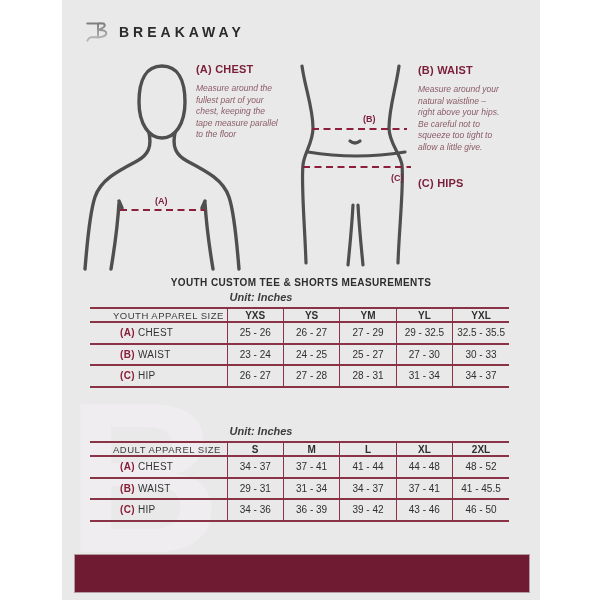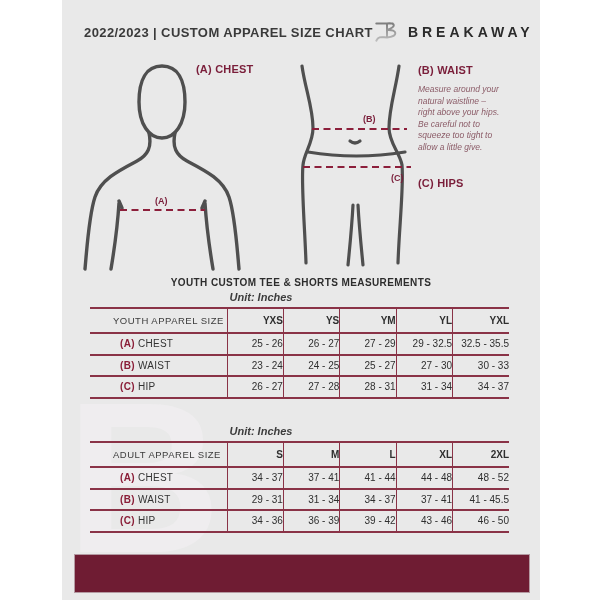--- a/index.html
+++ b/index.html
@@ -31,44 +31,43 @@
   .guide-body{font-size:8.5px;font-style:italic;color:var(--body-text);line-height:11.5px;white-space:pre-line;}
 
   
   .section-title{position:absolute;left:0;width:478px;text-align:center;font-size:10px;font-weight:bold;letter-spacing:.4px;color:#2d2d2d;}
   .section-unit{position:absolute;left:0;width:398px;text-align:center;font-size:11px;font-style:italic;font-weight:600;color:#3c3c3c;}
 
   
   table.size-table{position:absolute;left:28px;width:419px;border-collapse:collapse;table-layout:fixed;z-index:2;}
   table.size-table th,table.size-table td{
     border-left:1.5px solid var(--line);
-    text-align:right;padding:0;height:21.5px;
+    text-align:center;padding:0;height:21.5px;
     font-size:10px;color:var(--ink);background:transparent;
   }
   table.size-table th.label-col,table.size-table td.label-col{border-left:none;text-align:left;}
-  table.size-table thead th{height:25px;font-weight:bold;}
+  table.size-table thead th{height:14px;font-weight:bold;}
   table.size-table thead th.label-col{font-weight:normal;font-size:9.5px;letter-spacing:.5px;padding-left:23px;color:#3b3b3b;}
   table.size-table td.label-col{padding-left:30px;font-size:10px;letter-spacing:.3px;color:#333;}
   table.size-table tr{border-top:2px solid var(--line);}
   table.size-table tbody tr:last-child{border-bottom:2px solid var(--line);}
   table.size-table .key{color:#8a1e38;font-weight:bold;}
   th.label-col{width:137px;}
 
   
   .watermark{position:absolute;left:4px;top:398px;font-size:215px;line-height:160px;font-weight:bold;color:#efedef;z-index:1;user-select:none;}
   .footer-band{position:absolute;left:12px;top:554px;width:456px;height:39px;background:var(--maroon);border:1px solid #b49aa2;z-index:2;}
 </style>
 </head>
 <body>
 
 <div class="page">
   <div class="panel">
 
     <div class="header-row">
-      <div class="doc-title">2022/2023  |  CUSTOM APPAREL SIZE CHART</div>
       <div class="brand">
         <span>
           <svg width="28" height="26" viewBox="0 0 34 30" fill="none">
             <defs>
               <linearGradient id="lg" x1="0" y1="0" x2="0" y2="1">
                 <stop offset="0" stop-color="#7d7d7d"></stop>
                   <stop offset="1" stop-color="#bdbdbd"></stop>
               </linearGradient>
             </defs>
             <path d="M4 7 H24 M17 7 V24 M17 7 C27 6 29 11 17 15 C30 14 31 23 17 24 M17 24 C11 24 7 22 4 28" stroke="url(#lg)" stroke-width="2.4" stroke-linecap="round" fill="none"></path>
@@ -87,20 +86,25 @@
           <path d="M37 144 L40 151 M37 146 C36 162 33 188 29 212"></path>
           <path d="M123 144 L120 151 M123 146 C124 162 127 188 131 212"></path>
         </g>
         <path d="M38 153 H123" stroke="#8c1f3b" stroke-width="2.2" stroke-dasharray="7 4.5" fill="none"></path>
         <text x="73" y="147" font-family="Liberation Sans, sans-serif" font-size="9" font-weight="bold" fill="#7a1e3a">(A)</text>
       </svg>
     </div>
 
     <div class="guide-block" style="left:134px;top:63px;width:120px;">
       <div class="guide-heading">(A) CHEST</div>
+      <div class="guide-body">Measure around the
+fullest part of your
+chest, keeping the
+tape measure parallel
+to the floor</div>
     </div>
 
     <div class="fig" style="left:233px;top:58px;">
       <svg width="130" height="210" viewBox="0 0 130 210">
         <g stroke="#4f4f4f" stroke-width="3.2" fill="none" stroke-linecap="round">
           <path d="M7 8 C10 30 18 50 18 70 C18 85 9 95 8 107 C6 126 10 172 11 205"></path>
           <path d="M104 8 C101 30 94 50 94 70 C94 85 105 95 107 107 C109 126 104 172 103 205"></path>
           <path d="M55 83 Q60 87 65 83"></path>
           <path d="M13 94 Q61 102 110 94"></path>
           <path d="M58 147 C57 166 55 187 53 207"></path>

